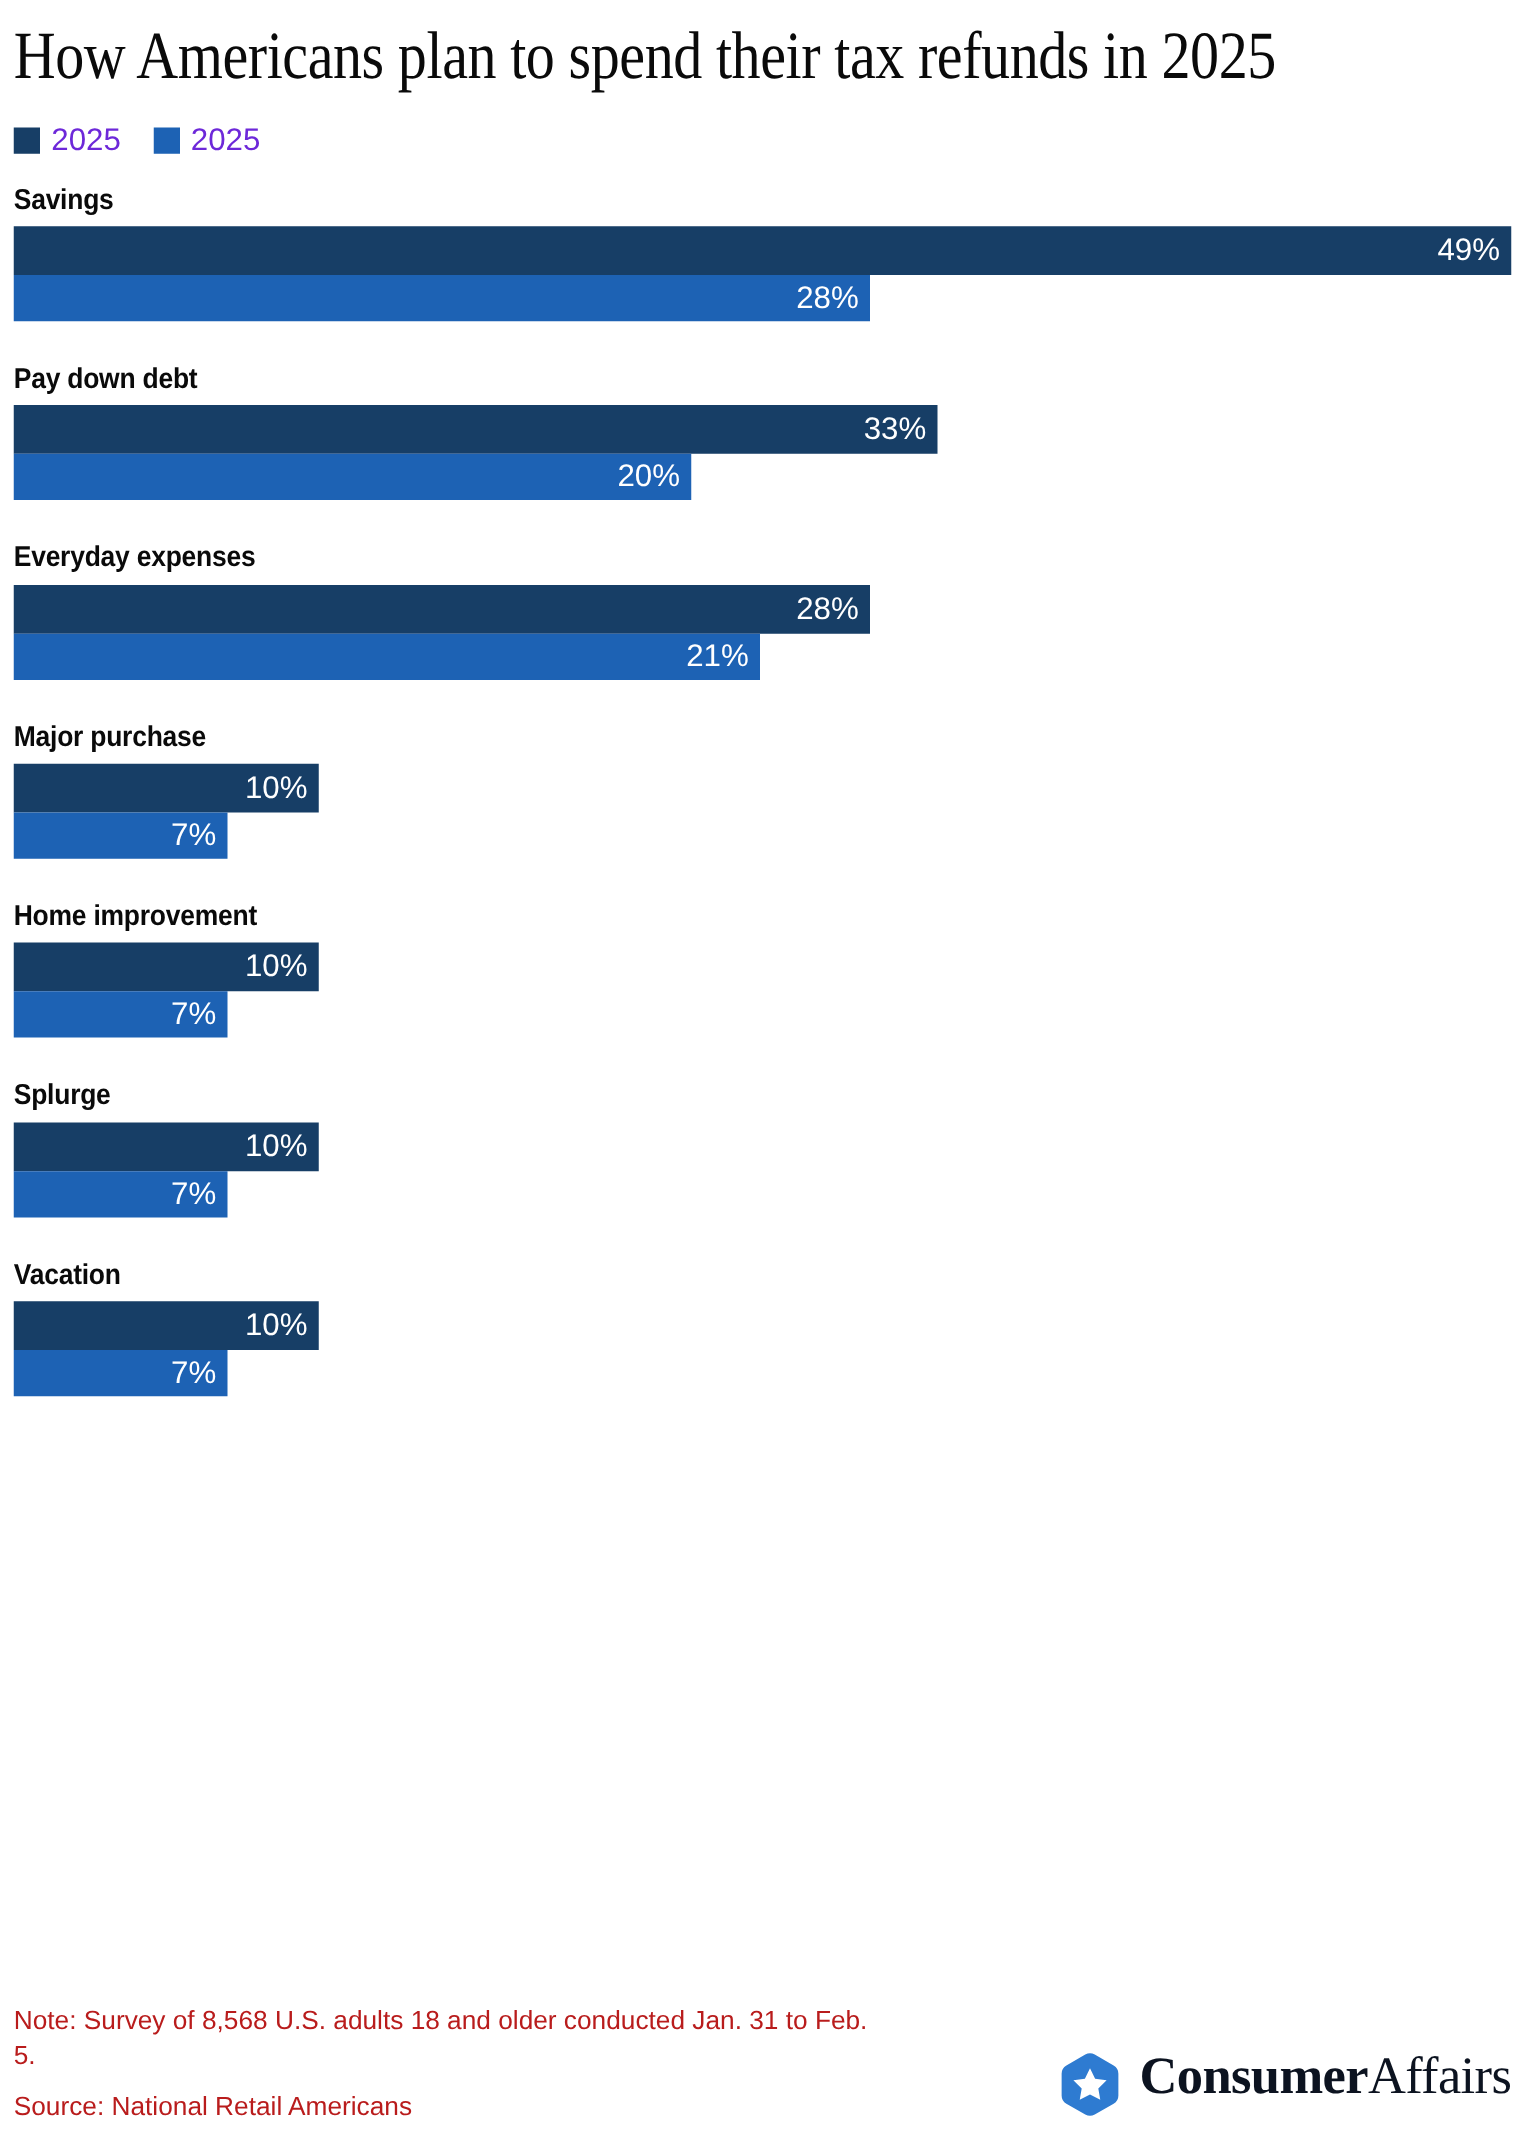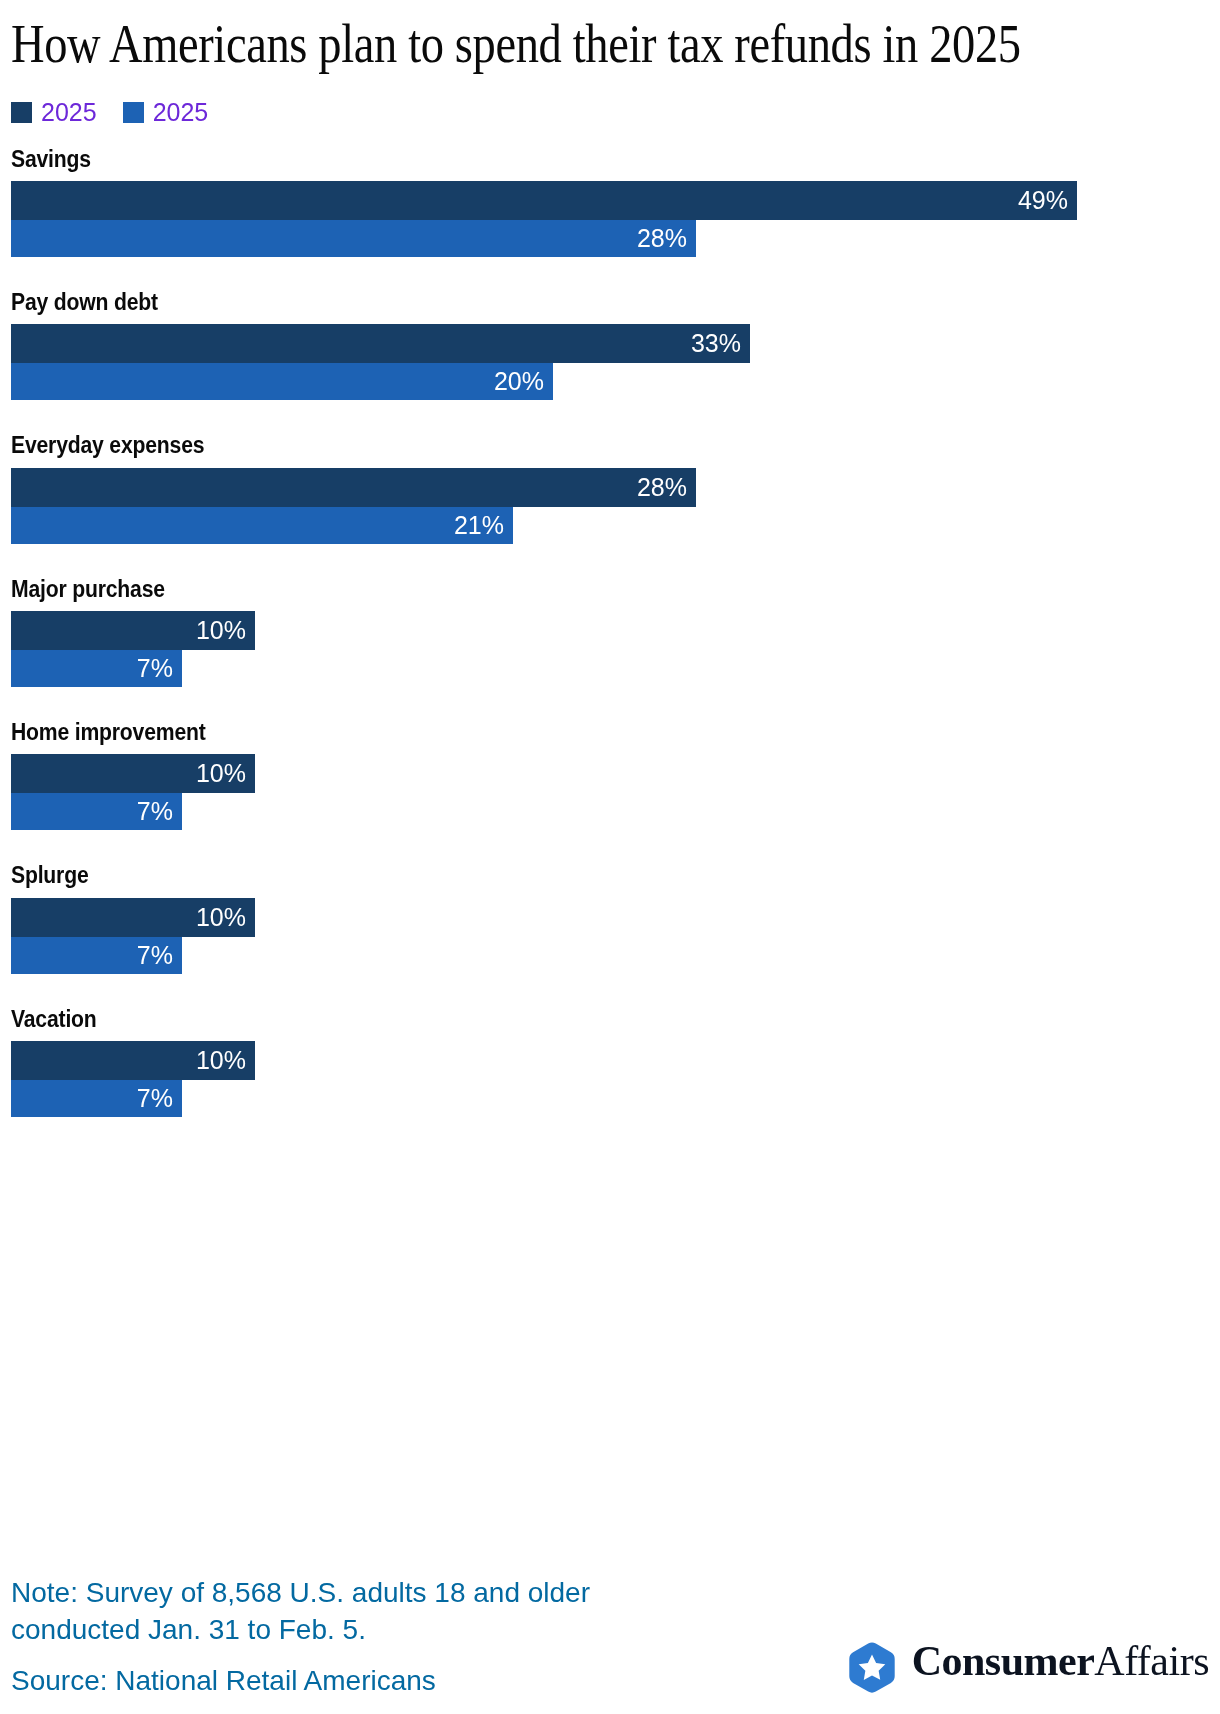--- a/index.html
+++ b/index.html
@@ -113,23 +113,23 @@
   .footer {
     position: absolute;
     left: 11px;
     right: 11px;
     bottom: 14px;
     display: flex;
     align-items: flex-end;
     justify-content: space-between;
   }
   .footnotes {
-    font-size: 28px;
+    font-size: 21px;
     line-height: 1.32;
-    color: #0369a1;
+    color: #b91c1c;
     max-width: 700px;
   }
   .footnote-note {
     margin: 0 0 14px 0;
   }
   .footnote-source {
     margin: 0;
   }
   
   .logo {
@@ -174,21 +174,21 @@
       <div class="legend-item">
         <span class="legend-swatch" style="background: rgb(29, 98, 180);"></span>
         <span class="legend-label">2025</span>
       </div>
     </div>
 
   <div class="chart" id="chart-root">
       <div class="group">
         <div class="group-label">Savings</div>
         <div class="bar-row">
-          <div class="bar series-a" style="width: 1066px; background: rgb(23, 62, 102);">
+          <div class="bar series-a" style="width: 1198px; background: rgb(23, 62, 102);">
             <span class="bar-value">49%</span>
           </div>
         </div>
         <div class="bar-row">
           <div class="bar series-b" style="width: 685px; background: rgb(29, 98, 180);">
             <span class="bar-value">28%</span>
           </div>
         </div>
       </div>
       <div class="group">
@@ -205,21 +205,21 @@
         </div>
       </div>
       <div class="group">
         <div class="group-label">Everyday expenses</div>
         <div class="bar-row">
           <div class="bar series-a" style="width: 685px; background: rgb(23, 62, 102);">
             <span class="bar-value">28%</span>
           </div>
         </div>
         <div class="bar-row">
-          <div class="bar series-b" style="width: 502px; background: rgb(29, 98, 180); align-items: center;">
+          <div class="bar series-b" style="width: 597px; background: rgb(29, 98, 180); align-items: center;">
             <span class="bar-value">21%</span>
           </div>
         </div>
       </div>
       <div class="group">
         <div class="group-label">Major purchase</div>
         <div class="bar-row">
           <div class="bar series-a" style="width: 244px; background: rgb(23, 62, 102);">
             <span class="bar-value">10%</span>
           </div>

